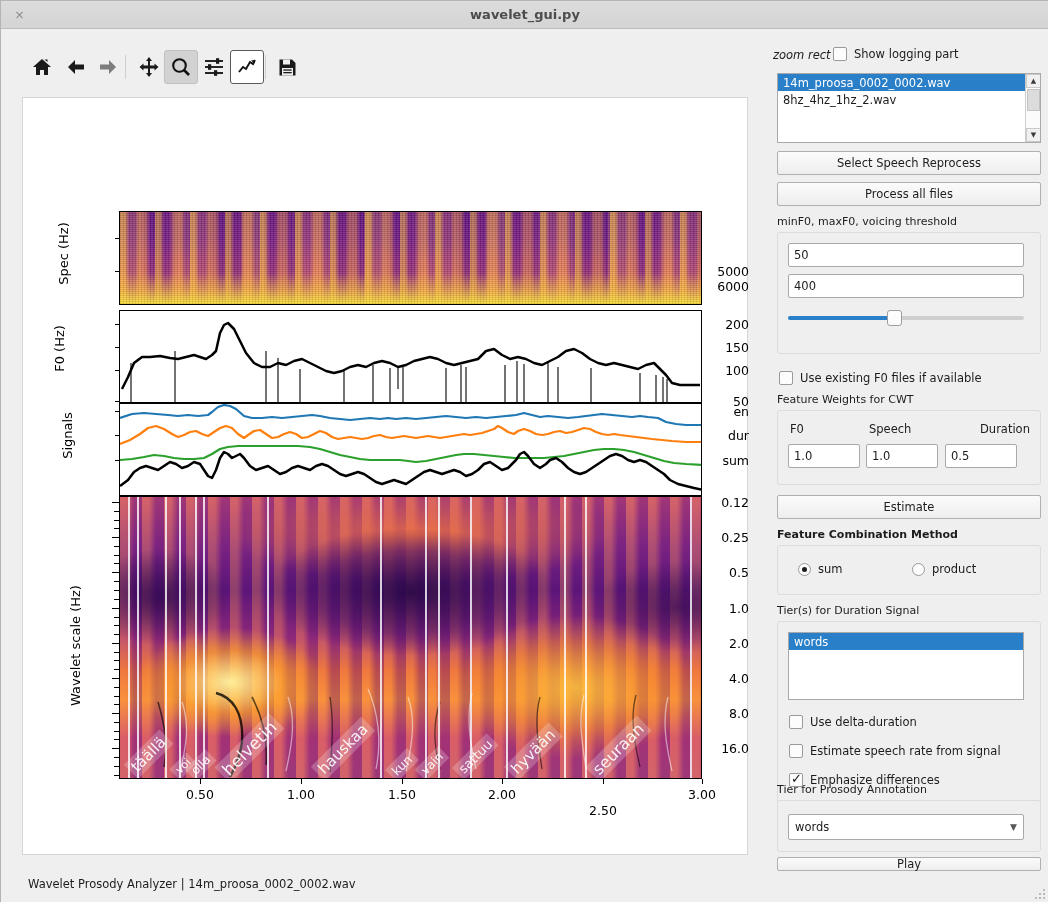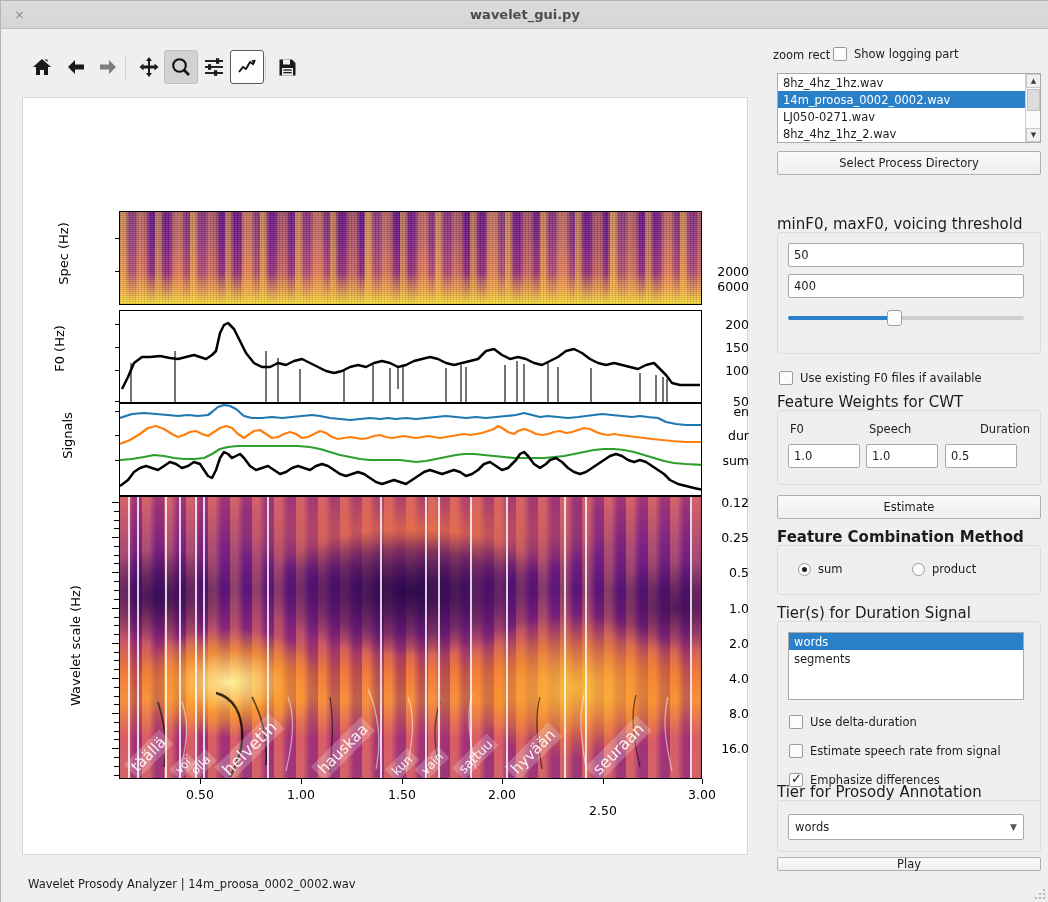--- a/index.html
+++ b/index.html
@@ -141,21 +141,21 @@
   .xtick { position: absolute; font-size: 12.5px; color: #000; text-align: center; }
 
   
   #rightpane {
     position: absolute; left: 768px; top: 28px; width: 280px; height: 874px;
     background: #efefef;
   }
   .toprow {
     position: absolute; left: 0; top: 16px; width: 280px; height: 24px;
   }
-  .zoomrect { position:absolute; left:4px; top:3px; font-size: 11.5px; color:#1c1c1c; }
+  .zoomrect { position:absolute; left:4px; top:3px; font-size: 11.5px; color:#1c1c1c;font-style:italic; }
   .cbrow { position: absolute; display:flex; align-items:center; gap:7px; cursor:pointer; }
   .cbox {
     width: 14px; height: 14px; border: 1px solid #9a9a9a; background: #fcfcfc;
     border-radius: 2px; position: relative; flex: 0 0 auto;
   }
   .cbox.checked::after {
     content: "\2713"; position: absolute; left: 1px; top: -3px;
     font-size: 13px; color: #111;
   }
   .cblabel { font-size: 11.5px; color: #1c1c1c; }
@@ -187,21 +187,21 @@
   }
 
   .btn {
     position: absolute; left: 8px; width: 264px; height: 24px;
     background: linear-gradient(to bottom, #fbfbfb, #eeeeee);
     border: 1px solid #b0b0b0; border-radius: 2px;
     font-size: 11.5px; color: #1c1c1c; cursor: pointer;
     display: flex; align-items: center; justify-content: center;
   }
   .grouplabel {
-    position: absolute; font-size: 15px; color: #1c1c1c;
+    position: absolute; font-size: 11px; color: #1c1c1c;
     white-space: nowrap; overflow: hidden;
   }
   .groupbox {
     position: absolute; left: 8px; width: 264px;
     border: 1px solid #dcdcdc; border-radius: 3px; background: #efefef;
   }
   .tinput {
     position: absolute; height: 24px;
     background: #ffffff; border: 1px solid #a9a9a9; border-radius: 2px;
     font-size: 11.5px; color: #1c1c1c; padding: 0 5px;
@@ -301,21 +301,21 @@
         </svg>
       </div>
     </div>
 
     <div id="canvaswrap">
       <div id="figure">
 
         <div class="ylab" style="left:-10px; top:148px; width:100px; transform:rotate(-90deg);">Spec (Hz)</div>
         <div class="ytick" style="top:133px; width:72px;margin-top:48px;">6000</div>
         <div class="tickmark" style="left:92px; top:140px; width:4px; height:1.2px;"></div>
-        <div class="ytick" style="top:166px; width:72px;">2000</div>
+        <div class="ytick" style="top:166px; width:72px;">5000</div>
         <div class="tickmark" style="left:92px; top:173px; width:4px; height:1.2px;"></div>
 
         <div class="axbox" style="left:96px; top:113px; width:583px; height:94px;">
           <div id="spec" style="position:absolute;left:0;top:0;width:100%;height:100%;"></div>
           <div id="specnoise"></div>
         </div>
 
         <div class="ylab" style="left:-14px; top:243px; width:100px; transform:rotate(-90deg);">F0 (Hz)</div>
         <div class="ytick" style="top:219px; width:72px;">200</div>
         <div class="tickmark" style="left:92px; top:226px; width:4px; height:1.2px;"></div>
@@ -510,32 +510,31 @@
 
     <div class="toprow">
       <div class="zoomrect">zoom rect</div>
       <div class="cbrow" style="left:64px; top:2px;">
         <span class="cbox"></span>
         <span class="cblabel">Show logging part</span>
       </div>
     </div>
 
     <div class="listbox" style="top:44px; height:70px;">
-      <div class="lbitem">8hz_4hz_1hz.wav</div>
       <div class="lbitem sel">14m_proosa_0002_0002.wav</div>
-      <div class="lbitem">LJ050-0271.wav</div>
       <div class="lbitem">8hz_4hz_1hz_2.wav</div>
       <div class="vscroll">
         <div class="varrow up">▲</div>
         <div class="vthumb"></div>
         <div class="varrow dn">▼</div>
       </div>
     </div>
 
-    <div class="btn" style="top:122px;">Select Process Directory</div>
+    <div class="btn" style="top:122px;">Select Speech Reprocess</div>
+    <div class="btn" style="top:153px;">Process all files</div>
 
     <div class="grouplabel" style="left:8px; top:186px; width:256px;">minF0, maxF0, voicing threshold</div>
     <div class="groupbox" style="top:203px; height:122px;">
       <div class="tinput" style="left:10px; top:10px; width:236px;">50</div>
       <div class="tinput" style="left:10px; top:41px; width:236px;">400</div>
       <div class="sliderwrap" style="left:10px; top:76px; width:236px;">
         <div class="strack"></div>
         <div class="sfill" style="width:46%;"></div>
         <div class="sknob" style="left:42%;"></div>
       </div>
@@ -567,21 +566,20 @@
       <div class="radiorow" style="left:134px; top:16px;">
         <span class="radio"></span>
         <span class="cblabel">product</span>
       </div>
     </div>
 
     <div class="grouplabel" style="left:8px; top:575px; width:256px;">Tier(s) for Duration Signal</div>
     <div class="groupbox" style="top:592px; height:186px;">
       <div style="position:absolute; left:10px; top:10px; width:236px; height:68px; background:#fff; border:1px solid #a9a9a9;">
         <div class="lbitem sel">words</div>
-        <div class="lbitem">segments</div>
       </div>
       <div class="cbrow" style="left:11px; top:93px;">
         <span class="cbox"></span>
         <span class="cblabel">Use delta-duration</span>
       </div>
       <div class="cbrow" style="left:11px; top:122px;">
         <span class="cbox"></span>
         <span class="cblabel">Estimate speech rate from signal</span>
       </div>
       <div class="cbrow" style="left:11px; top:151px;">

